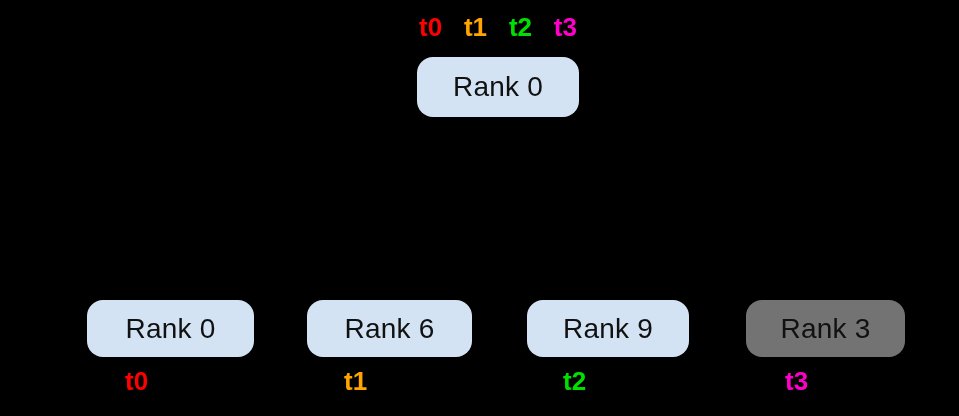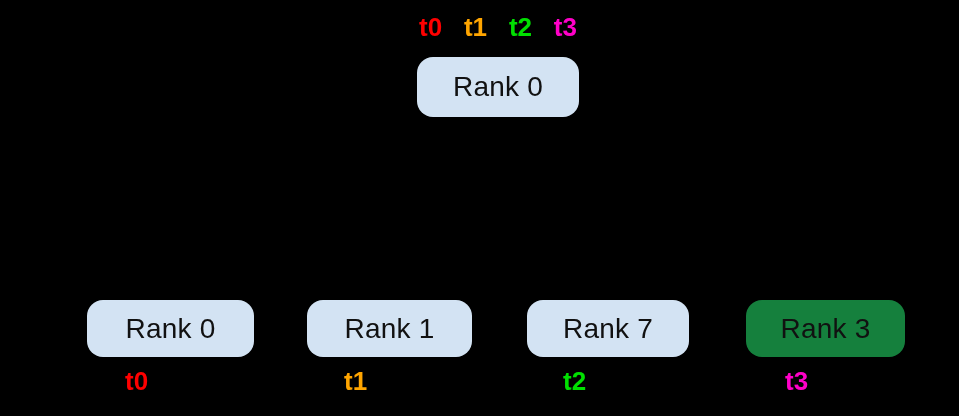--- a/index.html
+++ b/index.html
@@ -96,26 +96,26 @@
   </div>
 
   <div class="node" id="node-src" style="background: rgb(211, 227, 243);">
     <span class="node-label" style="color: rgb(17, 17, 17);">Rank 0</span>
   </div>
 
   <div class="node" id="node-dst-0" style="background: rgb(211, 227, 243);">
     <span class="node-label" style="color: rgb(17, 17, 17);">Rank 0</span>
   </div>
   <div class="node" id="node-dst-1" style="background: rgb(211, 227, 243);">
-    <span class="node-label" style="color: rgb(17, 17, 17);">Rank 1</span>
+    <span class="node-label" style="color: rgb(17, 17, 17);">Rank 6</span>
   </div>
   <div class="node" id="node-dst-2" style="background: rgb(211, 227, 243);">
-    <span class="node-label" style="color: rgb(17, 17, 17);">Rank 7</span>
+    <span class="node-label" style="color: rgb(17, 17, 17);">Rank 9</span>
   </div>
-  <div class="node" id="node-dst-3" style="background: #15803d;">
+  <div class="node" id="node-dst-3" style="background: #737373;">
     <span class="node-label" style="color: rgb(17, 17, 17);">Rank 3</span>
   </div>
 
   <span class="tensor-tag" id="dst-tag-0" style="color: rgb(255, 0, 0);">t0</span>
   <span class="tensor-tag" id="dst-tag-1" style="color: rgb(255, 165, 0);">t1</span>
   <span class="tensor-tag" id="dst-tag-2" style="color: rgb(0, 224, 0);">t2</span>
   <span class="tensor-tag" id="dst-tag-3" style="color: rgb(255, 0, 200);">t3</span>
 
 </div>
 

